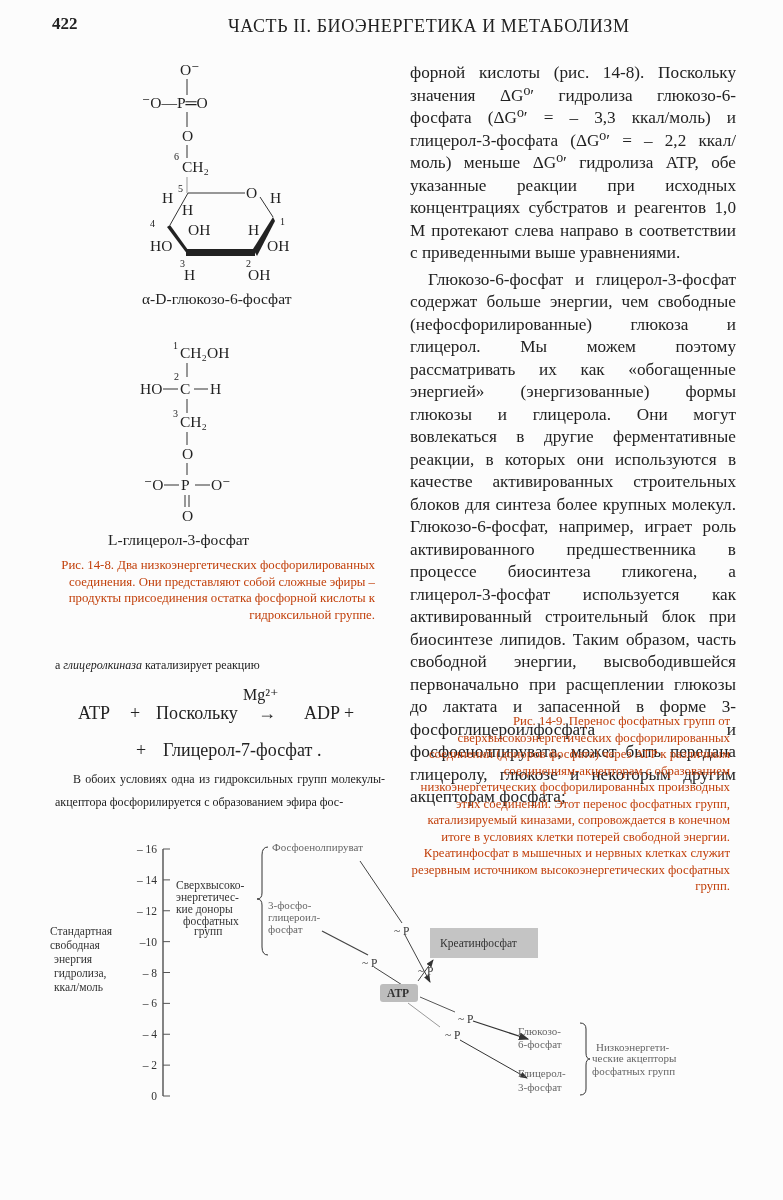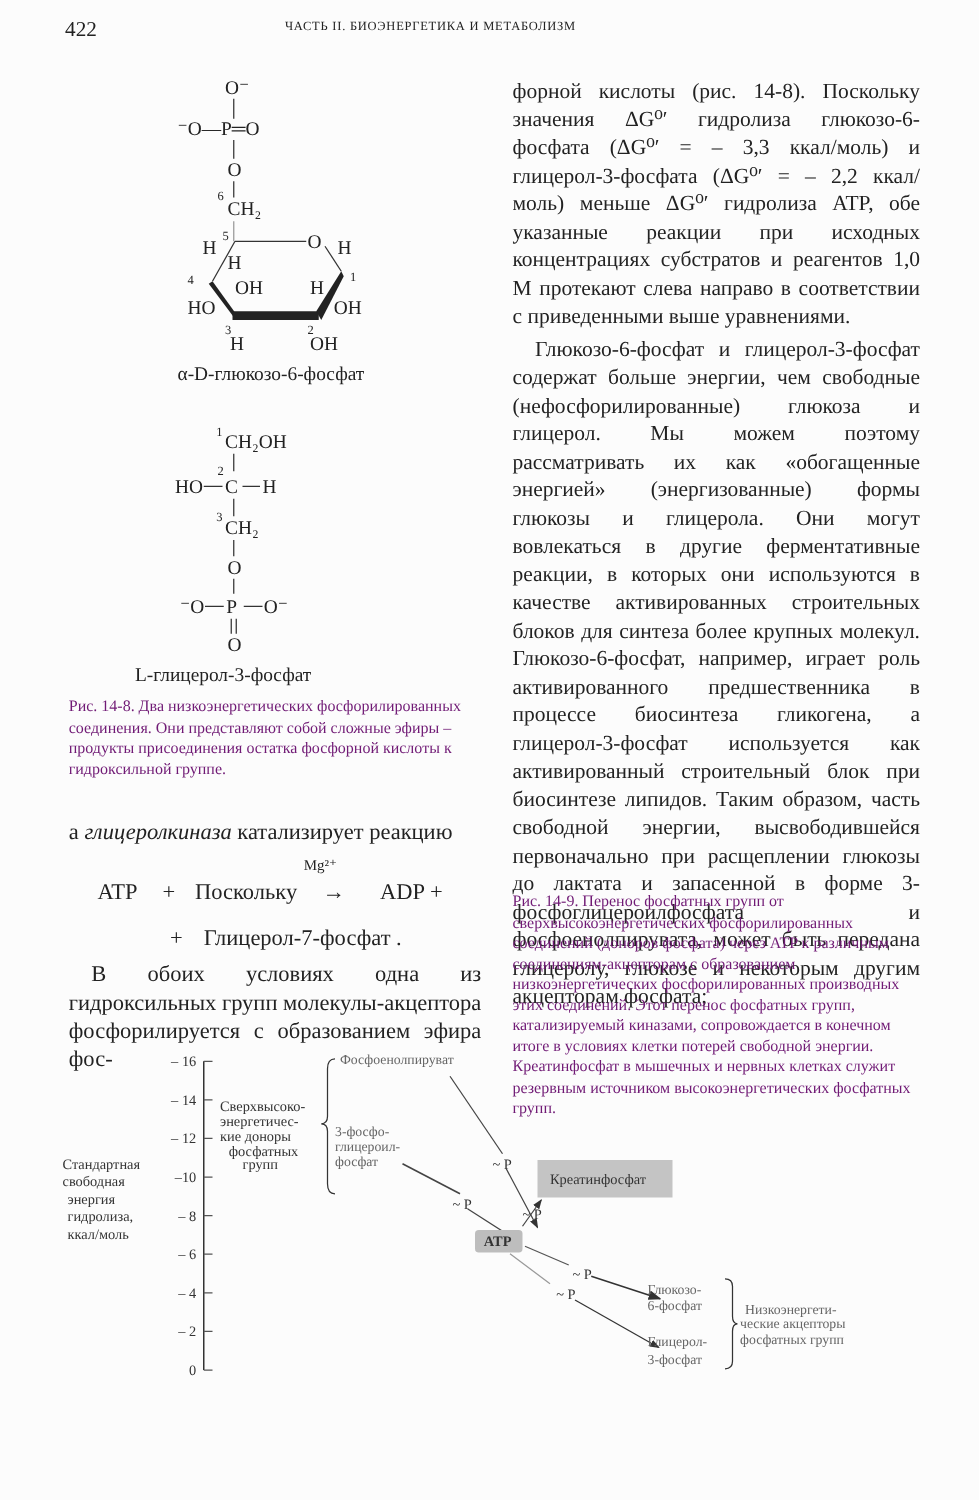--- a/index.html
+++ b/index.html
@@ -2,37 +2,37 @@
 <html><head>
 <meta charset="utf-8">
 <style>
   html, body { margin: 0; padding: 0; }
   body {
     width: 783px; height: 1200px; position: relative; overflow: hidden;
     background: #fcfcfc; color: #222;
     font-family: "Liberation Serif", "DejaVu Serif", serif;
   }
   .abs { position: absolute; }
-  .page-num { left: 52px; top: 14px; font-size: 17px; }
-  .running-head { left: 228px; top: 16px; font-size: 10px; letter-spacing: 0.6px; }
+  .page-num { left: 52px; top: 14px; font-size: 17px; font-weight: bold; }
+  .running-head { left: 228px; top: 16px; font-size: 18px; letter-spacing: 0.6px; }
 
   .col-right { left: 406px; width: 334px; font-size: 17.2px; line-height: 22.5px; text-align: justify; }
   .col-right p { margin: 4px; }
   .indent { text-indent: 18px; }
 
-  .caption { font-size: 12.8px; line-height: 16.5px; color: #701a75; }
+  .caption { font-size: 12.8px; line-height: 16.5px; color: #c2410c; text-align: right; }
   .cap1 { left: 55px; top: 557px; width: 320px; }
   .cap2 { left: 410px; top: 713px; width: 320px; }
 
-  .body-left { left: 55px; width: 330px; font-size: 18px; line-height: 22.5px; text-align: justify; }
+  .body-left { left: 55px; width: 330px; font-size: 12px; line-height: 22.5px; text-align: justify; }
   .body-left p { margin: 0; }
   .it { font-style: italic; }
 
   .eq { font-size: 18px; }
-  .mg { font-size: 12px; }
+  .mg { font-size: 16px; }
 
   svg text { font-family: "Liberation Serif", "DejaVu Serif", serif; fill: #222; }
   .chem { font-size: 15.5px; }
   .small { font-size: 10px; }
   .diag { font-size: 11.5px; fill: #333; }
   .diag-light { font-size: 11px; fill: #666; }
   .tick { font-size: 11.5px; fill: #333; }
 </style>
 </head>
 <body>

